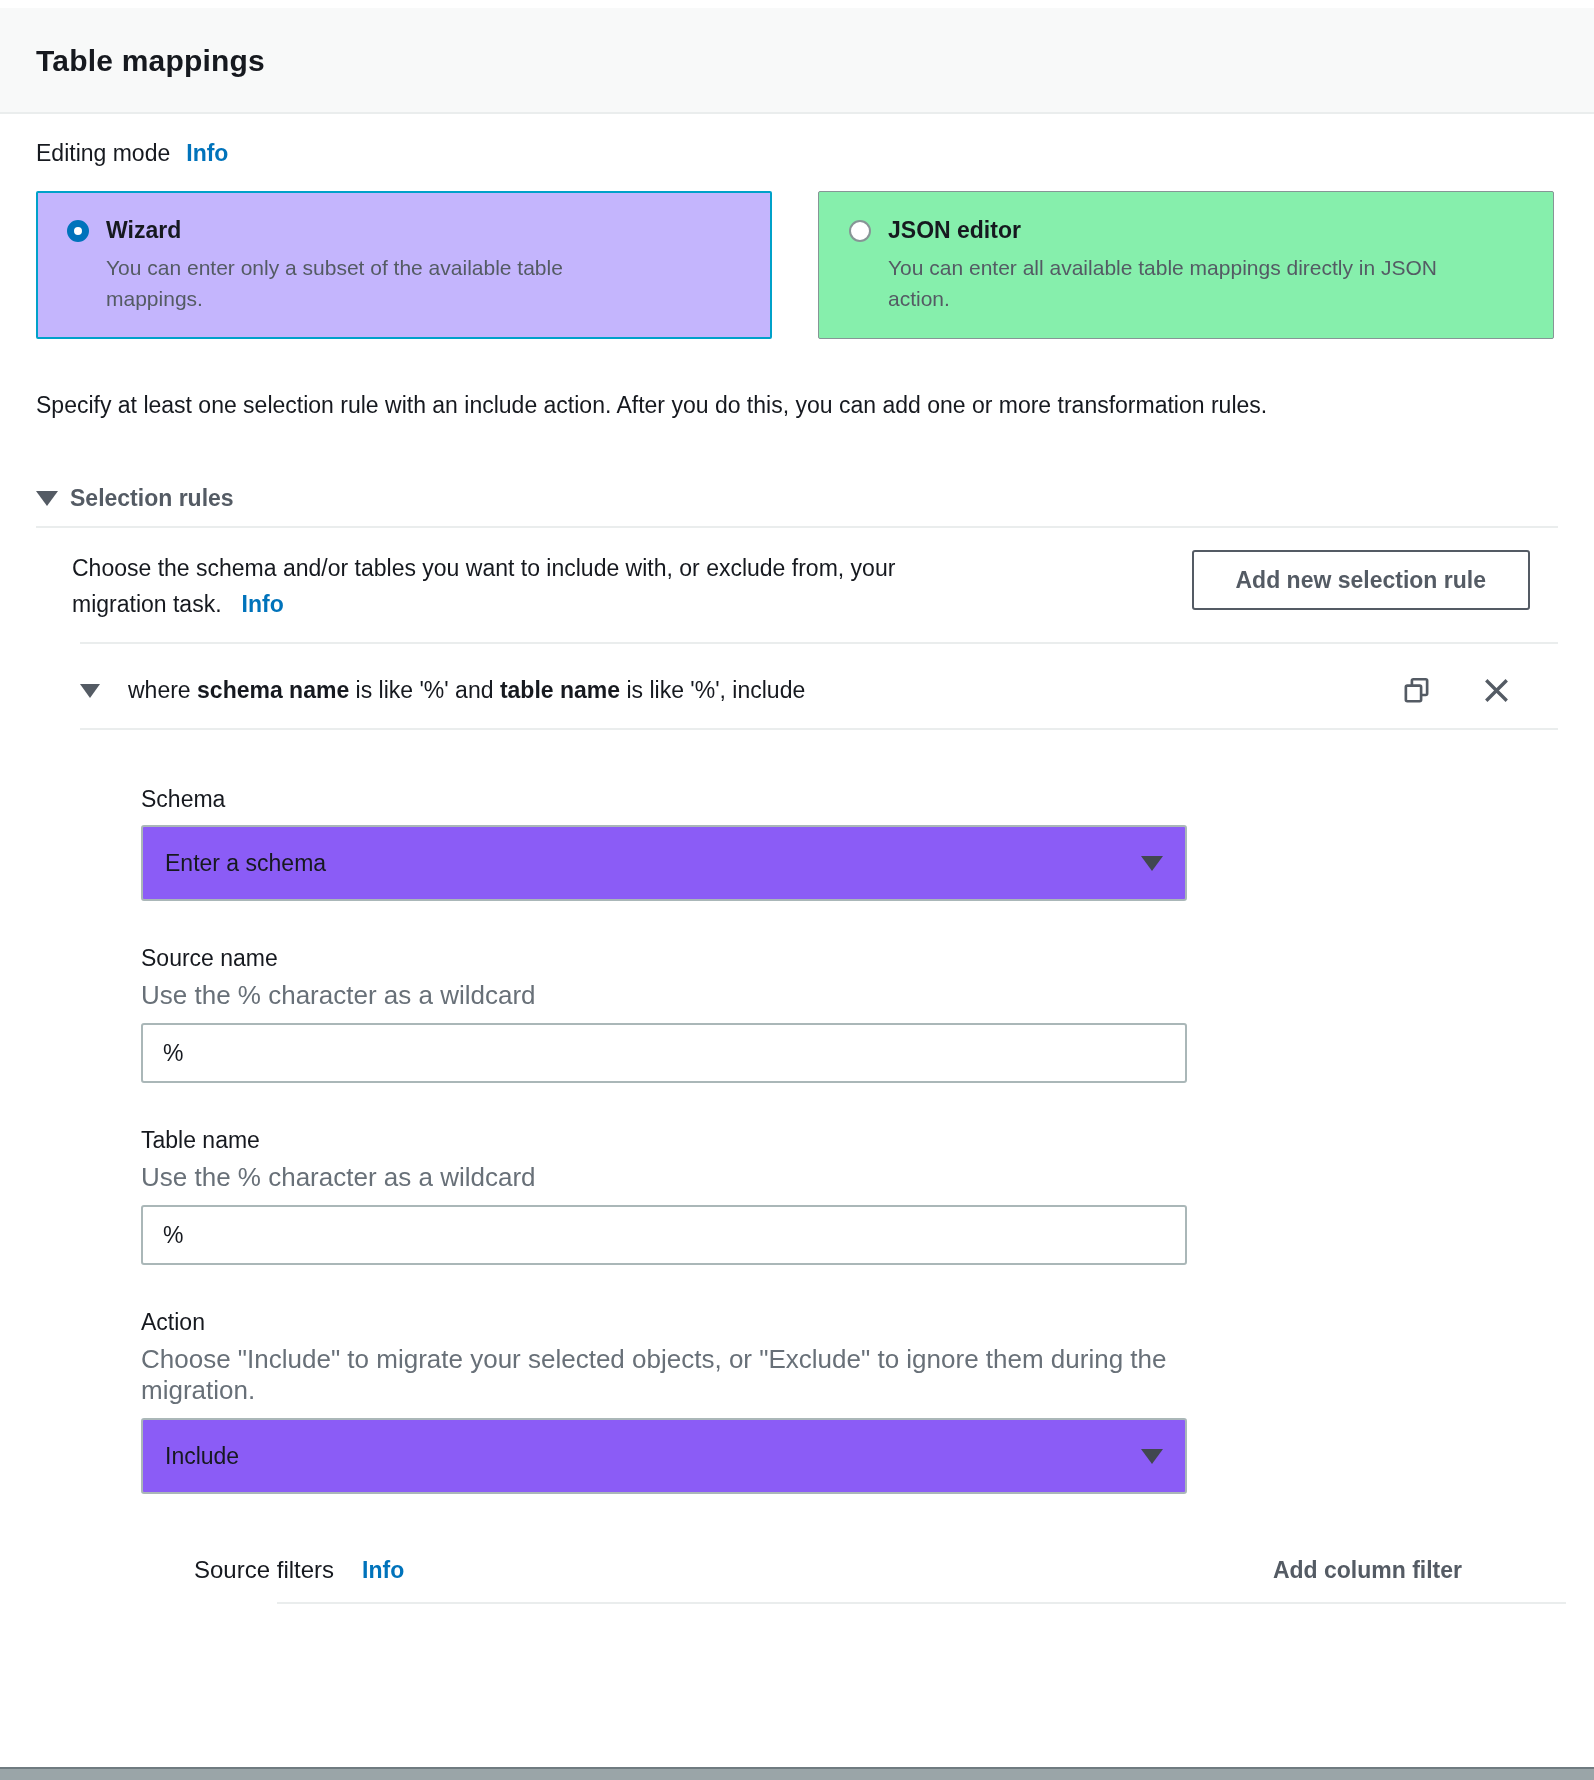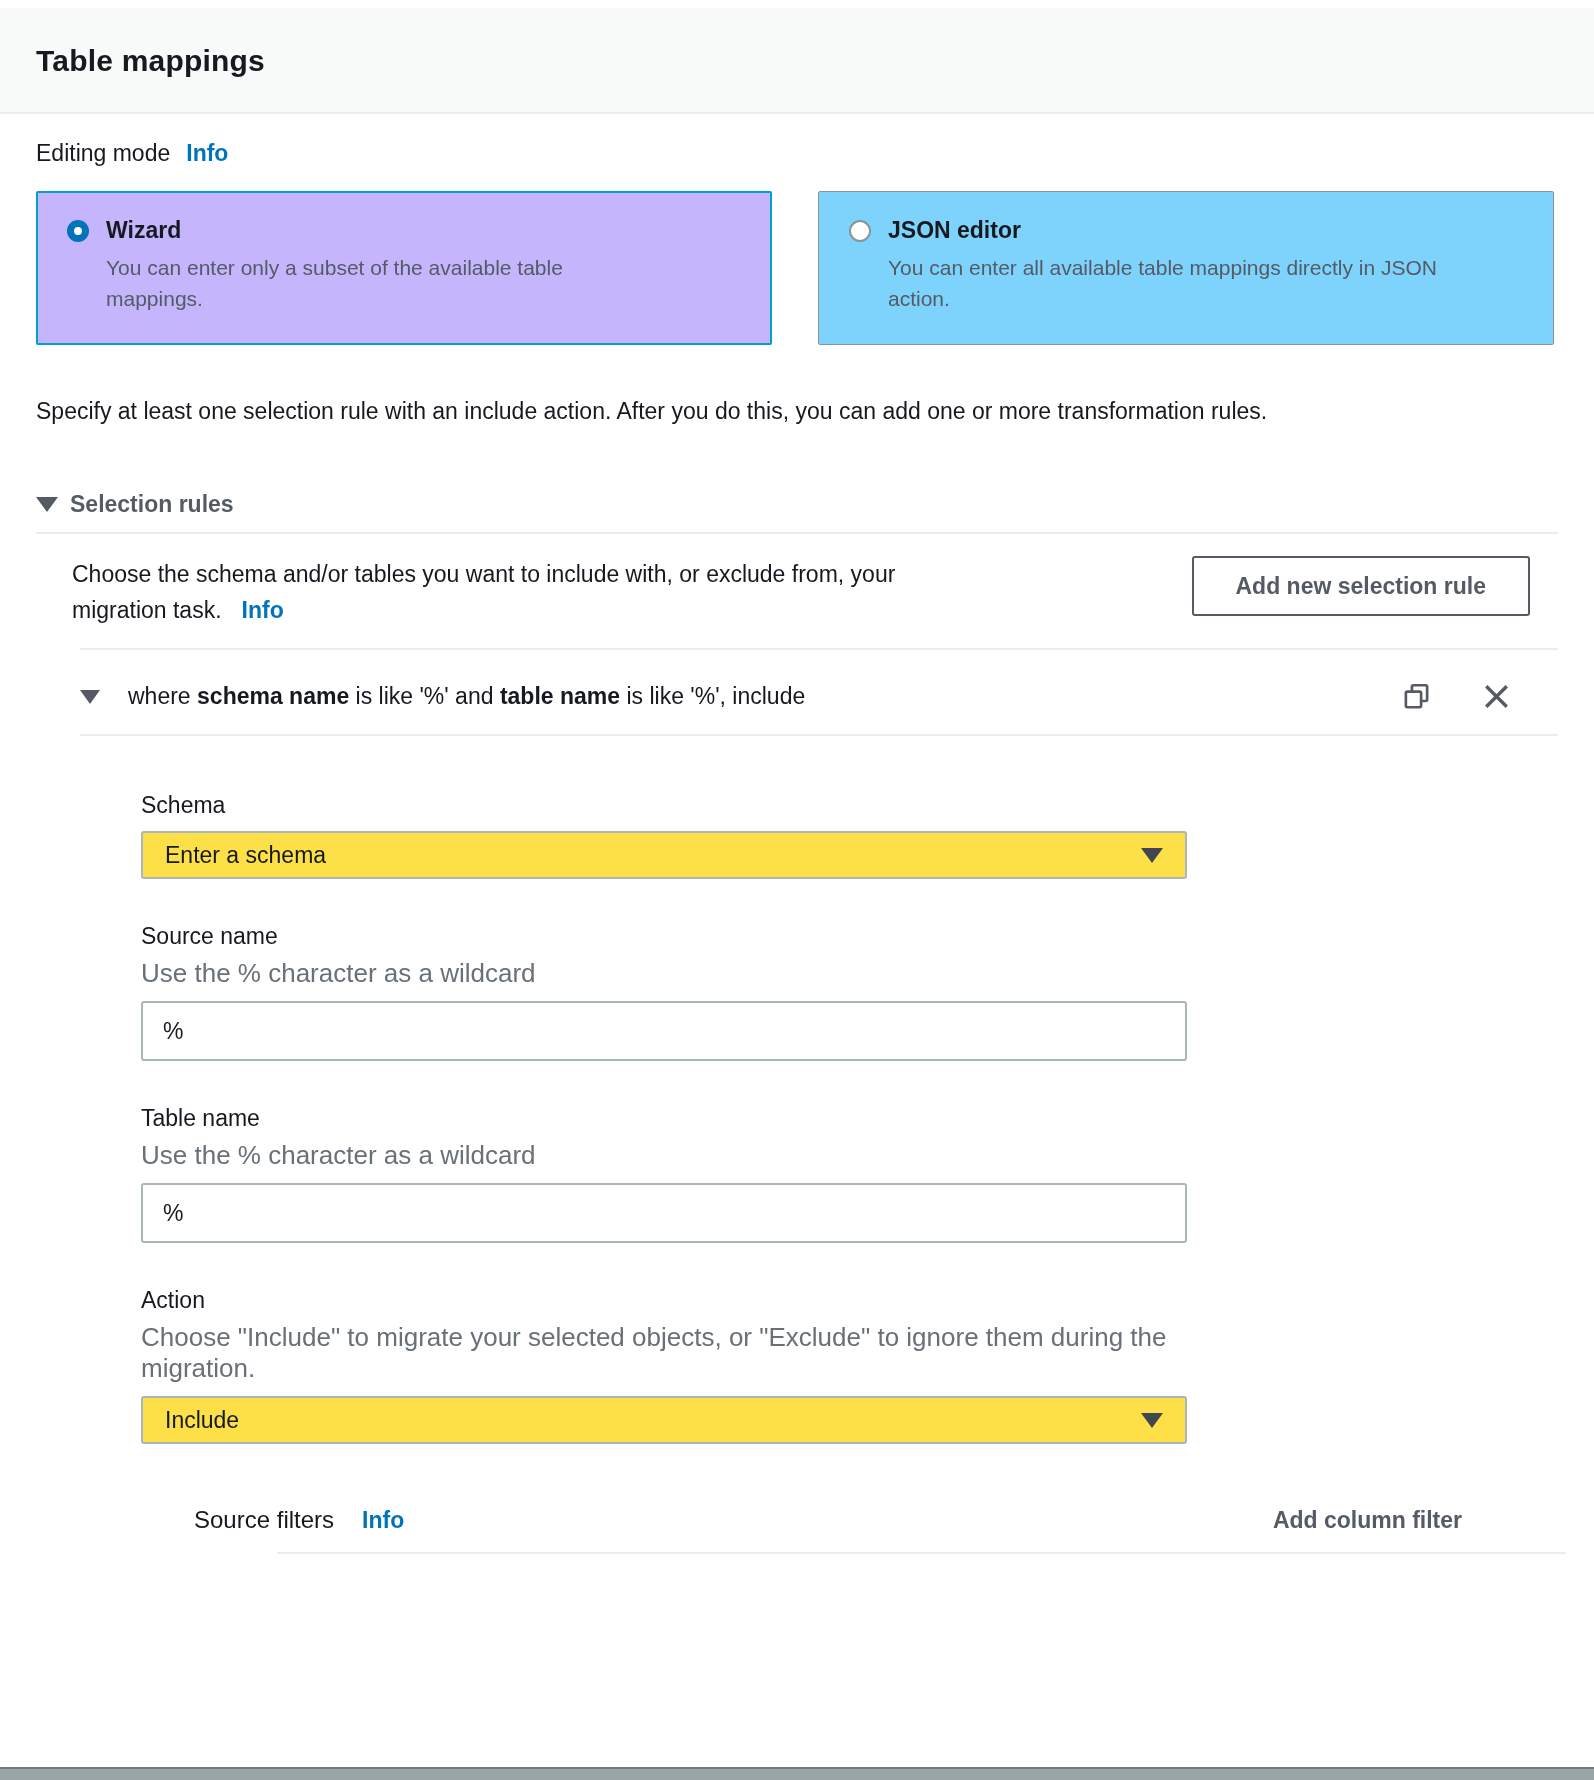--- a/index.html
+++ b/index.html
@@ -23,24 +23,24 @@
   .content { padding:0 36px; }
 
   
   .field-label-row { margin-top:26px; display:flex; align-items:center; gap:16px; }
   .field-label { font-size:23px; color:#16191f; }
   .info-link { font-size:23px; font-weight:700; color:#0073bb; cursor:pointer; text-decoration:none; }
 
   .cards-row { margin-top:24px; display:flex; gap:46px; }
   .radio-card {
     width:736px; min-height:148px;
-    background:#7dd3fc;
+    background:#86efac;
     border:1px solid #879596;
     border-radius:2px;
-    padding:25px 28px 30px 30px;
+    padding:25px 28px 24px 30px;
     cursor:pointer;
   }
   .radio-card.selected {
     background:#c4b5fd;
     border:2px solid #00a1c9;
     padding:24px 27px 21px 29px;
   }
   .radio-line { display:flex; align-items:center; gap:17px; }
   .radio {
     width:22px; height:22px; border-radius:50%;
@@ -99,22 +99,22 @@
   .rule-summary b { font-weight:700; }
   .rule-icons { margin-left:auto; display:flex; align-items:center; gap:50px; margin-right:46px; }
   .icon-btn { background:none; border:none; padding:0; cursor:pointer; line-height:0; }
 
   
   .rule-form { margin-left:69px; margin-top:56px; width:1046px; }
   .form-label { font-size:23px; color:#16191f; }
   .form-helper { margin-top:8px; font-size:26px; color:#687078; }
   .control { margin-top:12px; }
   .select-box {
-    height:48px; width:100%;
-    background:#fde047;
+    height:76px; width:100%;
+    background:#8b5cf6;
     border:2px solid #aab7b8; border-radius:3px;
     display:flex; align-items:center;
     padding:0 22px;
     font-size:23px; color:#16191f;
     cursor:pointer;
   }
   .select-caret { margin-left:auto; width:0; height:0;
     border-left:11px solid transparent; border-right:11px solid transparent; border-top:15px solid #414750; }
   .text-input {
     height:60px; width:100%;

